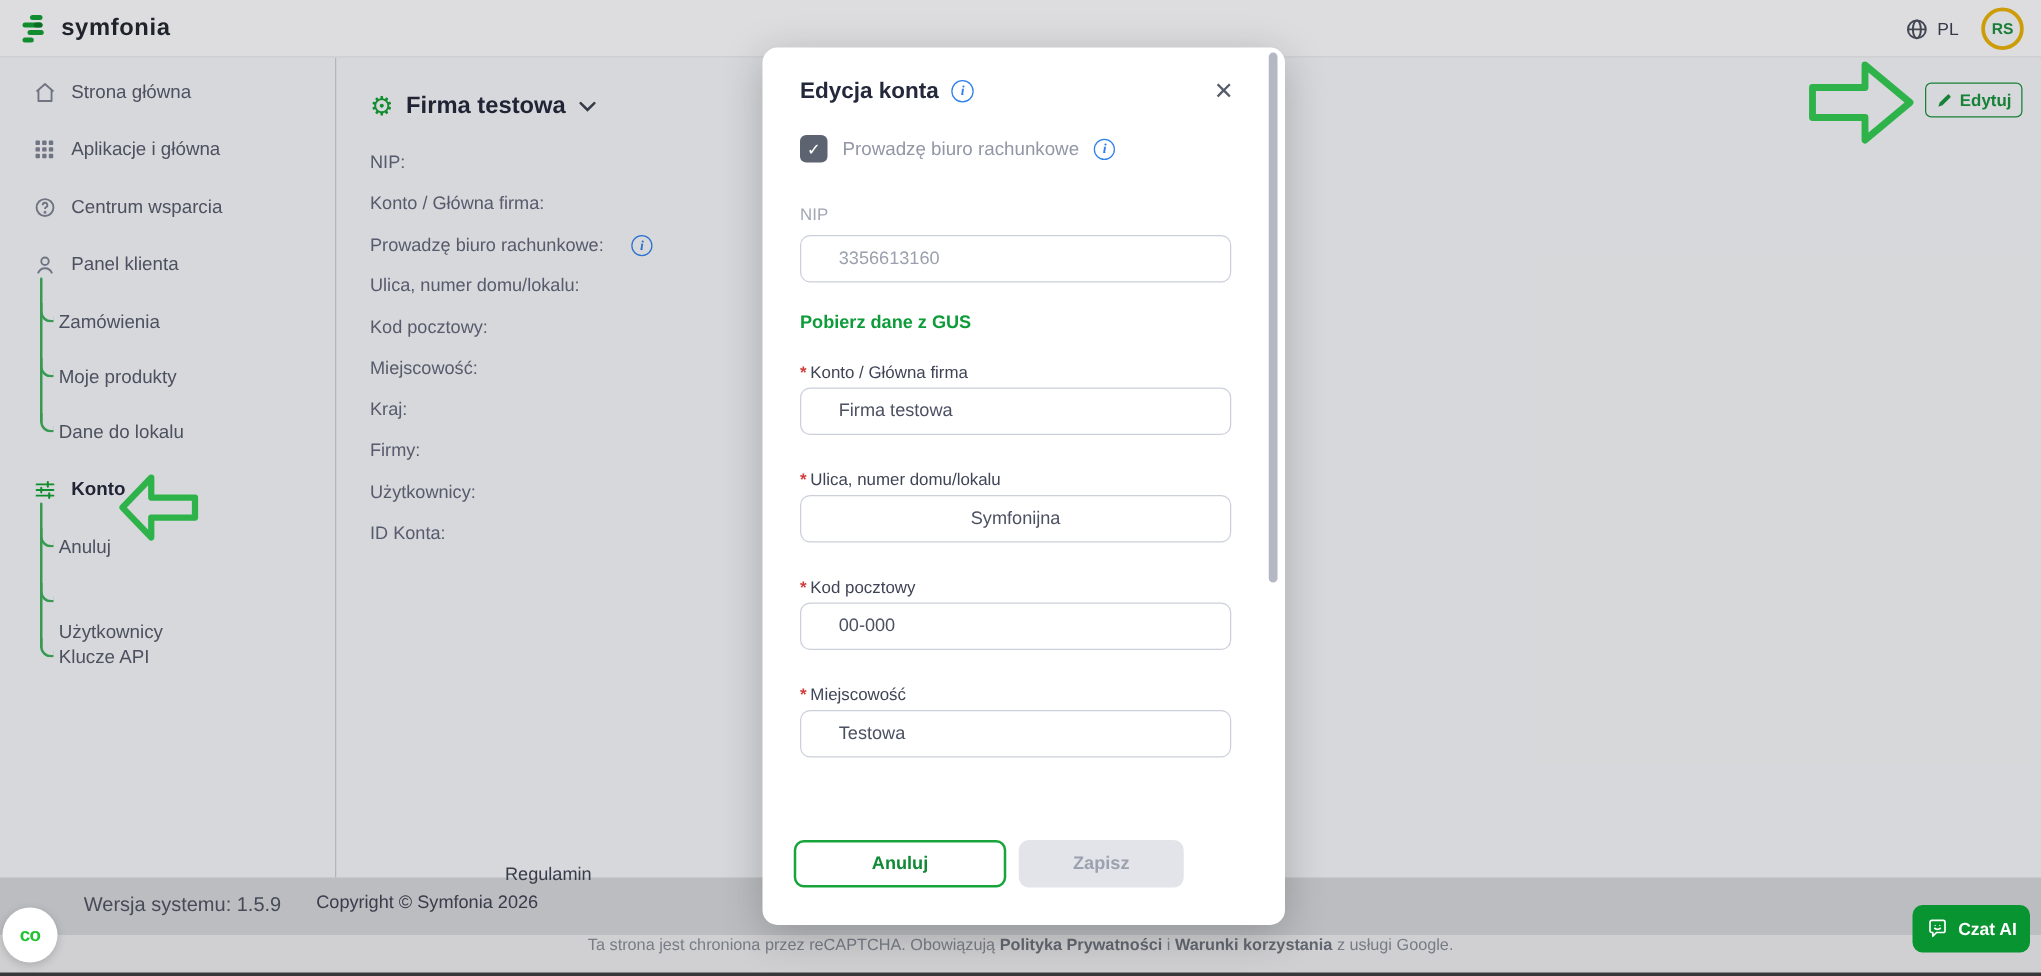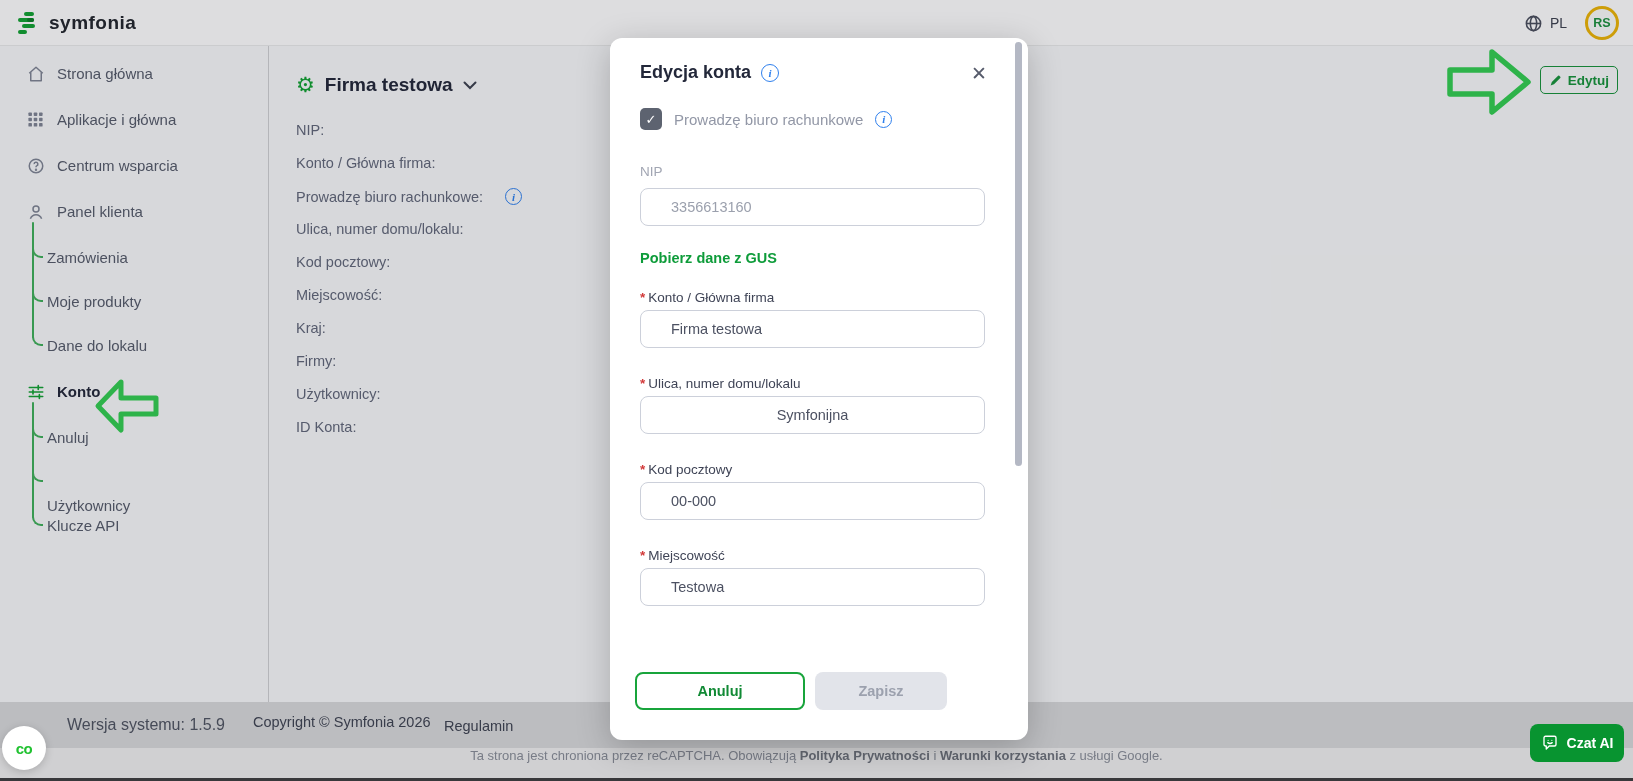--- a/index.html
+++ b/index.html
@@ -32,21 +32,21 @@
   .page-title-text { font-size:19px; font-weight:700; color:#23283a; }
   .chev { color:#3c4150; }
   .fld { position:absolute; left:296px; font-size:14.5px; color:#61677a; display:flex; align-items:center; gap:8px; white-space:nowrap; }
   .info-ic { display:inline-flex; width:17px; height:17px; border:1.6px solid #2f80ed; border-radius:50%; color:#2f80ed; font-size:11px; font-weight:700; align-items:center; justify-content:center; font-family:"Liberation Serif", serif; font-style:italic; }
   .edit-btn { position:absolute; left:1540px; top:66px; width:78px; height:28px; border:1.5px solid #18923c; border-radius:5px; background:transparent; color:#17923c; font-weight:700; font-size:13.5px; display:flex; align-items:center; justify-content:center; gap:6px; cursor:pointer; font-family:inherit; }
 
   
   .footer-band { position:absolute; left:0; top:702px; width:1633px; height:46px; background:#d6d7d9; }
   .version { position:absolute; left:67px; top:716px; font-size:16px; color:#4f5462; }
   .copyright { position:absolute; left:253px; top:714px; font-size:14.5px; color:#3f4453; }
-  .terms { position:absolute; left:404px; top:718px; font-size:14.5px; color:#3f4453; cursor:pointer;margin-left:40px; }
+  .terms { position:absolute; left:404px; top:692px; font-size:14.5px; color:#3f4453; cursor:pointer; }
   .strip { position:absolute; left:0; top:748px; width:1633px; height:30px; background:#ededee; display:flex; justify-content:center; font-size:13px; color:#888d98; }
   .strip b { color:#70757f; font-weight:700; cursor:pointer; }
   .bottom-line { position:absolute; left:0; top:778px; width:1633px; height:3px; background:#3f3f41; }
 
   
   .overlay { position:absolute; inset:0; background:rgba(15,15,20,0.13); z-index:10; }
 
   
   .modal { position:absolute; left:610px; top:38px; width:418px; height:702px; background:#ffffff; border-radius:12px; box-shadow:0 8px 34px rgba(0,0,0,.22); z-index:20; }
   .m-title { position:absolute; left:30px; top:24px; display:flex; align-items:center; gap:10px; font-size:18px; font-weight:700; color:#23283a; }

